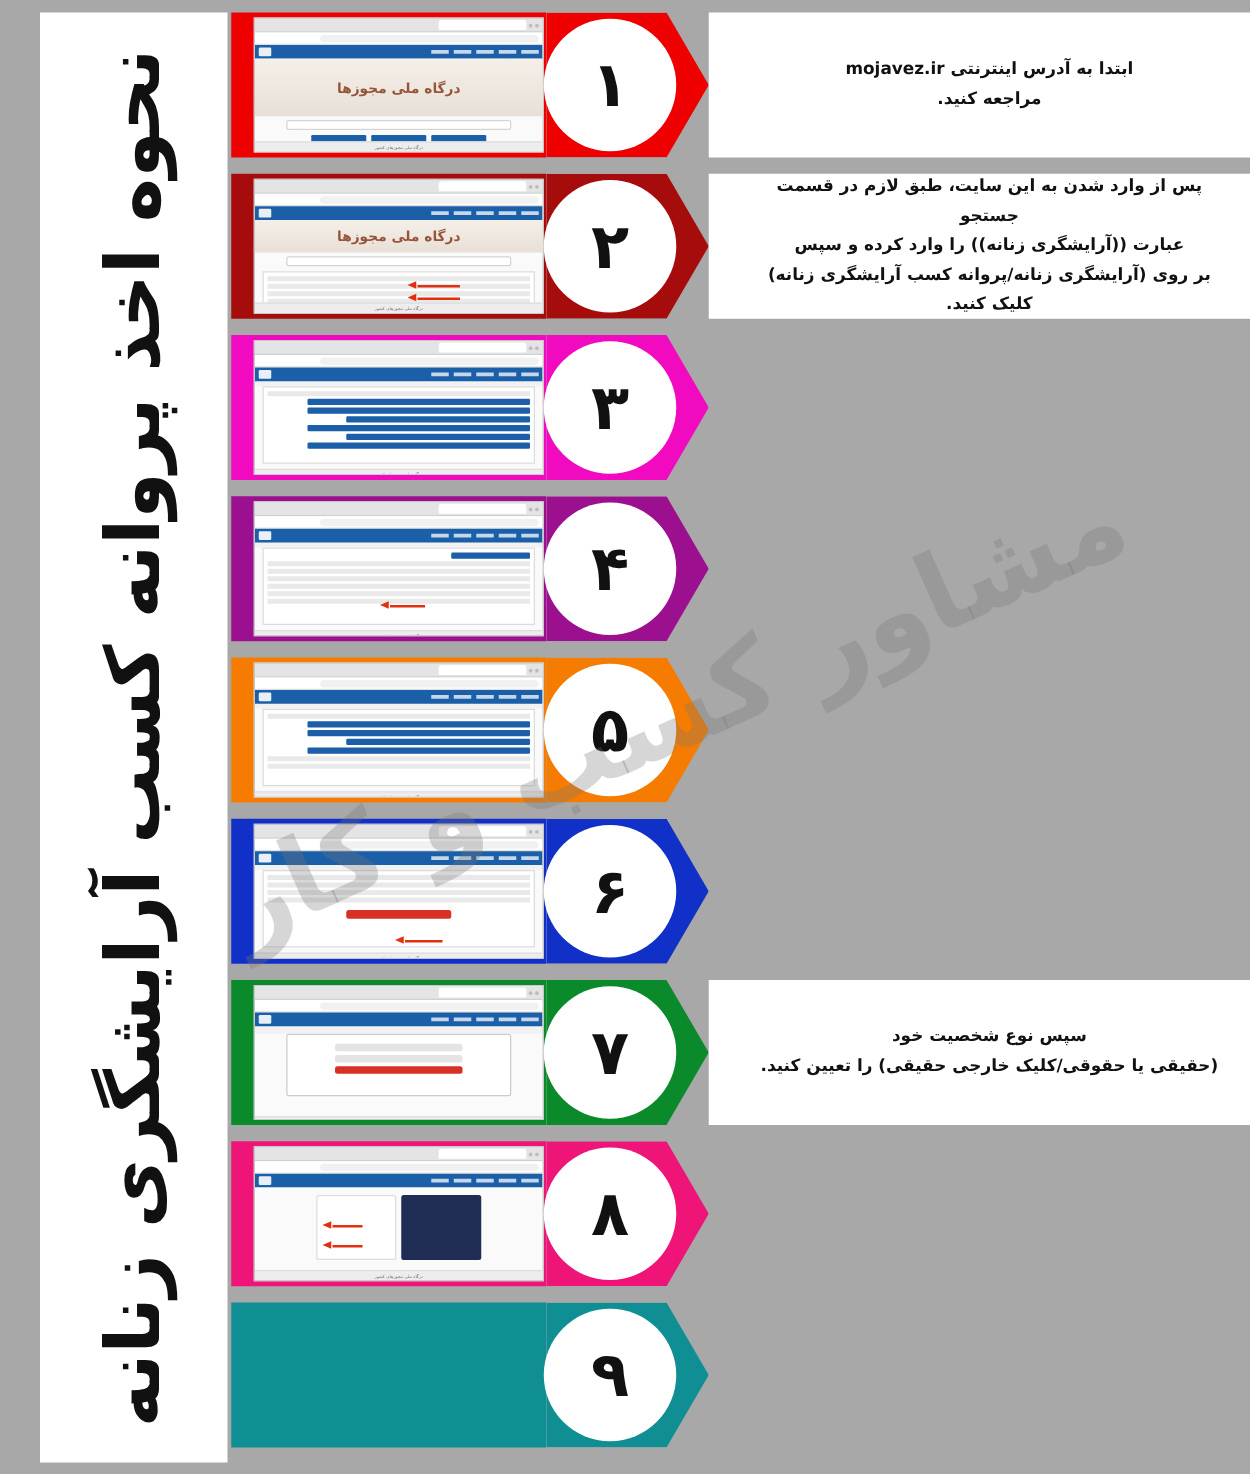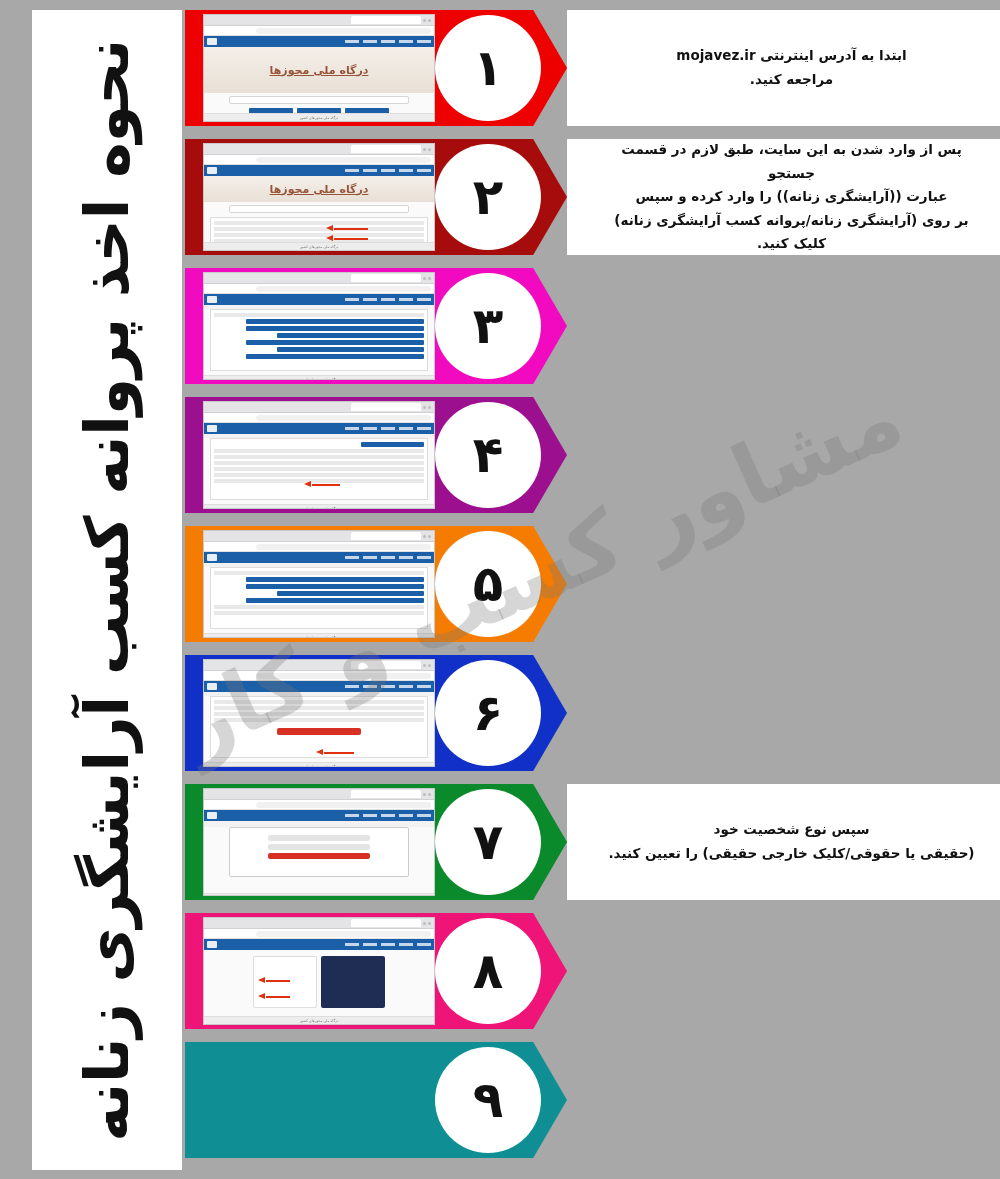--- a/index.html
+++ b/index.html
@@ -104,21 +104,21 @@
   .shot .navbar .nl i {
     display: block; width: 14px; height: 3px; background: rgba(255,255,255,.75);
   }
   .shot .navbar .logo { width: 10px; height: 7px; background: rgba(255,255,255,.9); border-radius: 1px; }
   .shot .body { position: relative; height: 75px; background: #fafafa; }
   .shot .hero {
     height: 46px; background: linear-gradient(180deg,#f4efe8,#e8e0d6);
     display: flex; align-items: center; justify-content: center;
   }
   .shot .hero .brand {
-    font-size: 11px; font-weight: bold; color: #8a3b1e; opacity: .85; text-decoration: underline;
+    font-size: 11px; font-weight: bold; color: #8a3b1e; opacity: .85;
   }
   .shot .searchbar {
     margin: 3px auto 0; width: 78%; height: 8px; background: #fff;
     border: 1px solid #d5d5d5; border-radius: 2px;
   }
   .shot .btnrow { display: flex; gap: 4px; justify-content: center; margin-top: 4px; }
   .shot .btnrow .b { width: 44px; height: 7px; background: #1b5fa8; border-radius: 1px; }
   .shot .panel {
     margin: 4px 6px; background: #fff; border: 1px solid #dcdcdc;
     height: 62px; padding: 3px;

